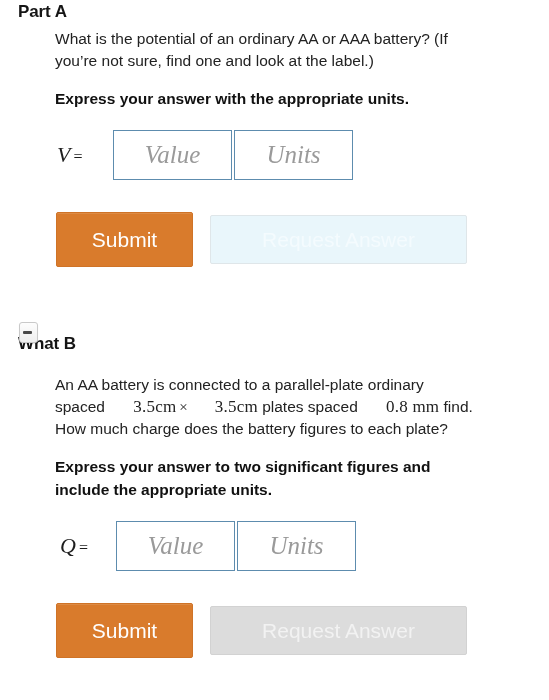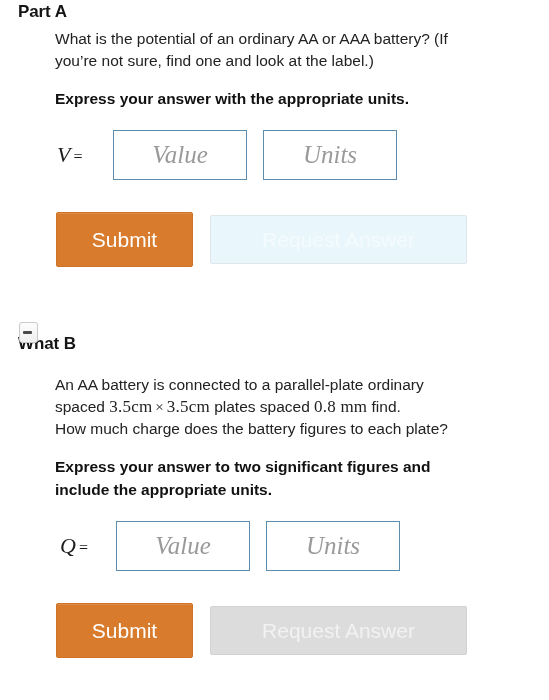--- a/index.html
+++ b/index.html
@@ -84,20 +84,21 @@
     color: #222222;
     white-space: nowrap;
   }
   .question-text .line { display: block; }
 
   
   .mathspan {
     font-family: "Liberation Serif", "DejaVu Serif", serif;
     font-size: 17px;
     letter-spacing: 0.2px;
+    margin-left: 24px;
   }
   .mathspan.upright { font-style: normal; }
   .times-sign {
     font-family: "Liberation Serif", "DejaVu Serif", serif;
     font-size: 15px;
     padding: 0 3px;
   }
 
   .instruction {
     font-size: 15.5px;
@@ -123,36 +124,36 @@
     width: 56px;
     flex: none;
     padding-left: 2px;
   }
   .answer-label .eq {
     font-style: normal;
     font-size: 16px;
     padding-left: 3px;
   }
   .answer-input {
-    width: 134px;
+    width: 119px;
     height: 50px;
     box-sizing: border-box;
     border: 1px solid #5d8cae;
     background: #ffffff;
     display: flex;
     align-items: center;
     justify-content: center;
     font-family: "Liberation Serif", "DejaVu Serif", serif;
     font-style: italic;
     font-size: 25px;
     color: #9a9a9a;
     cursor: text;
   }
   .answer-input + .answer-input {
-    margin-left: 16px;
+    margin-left: 2px;
   }
 
   
   .button-row {
     display: flex;
     align-items: center;
     margin-top: 32px;
     padding-left: 1px;
   }
   .btn {

